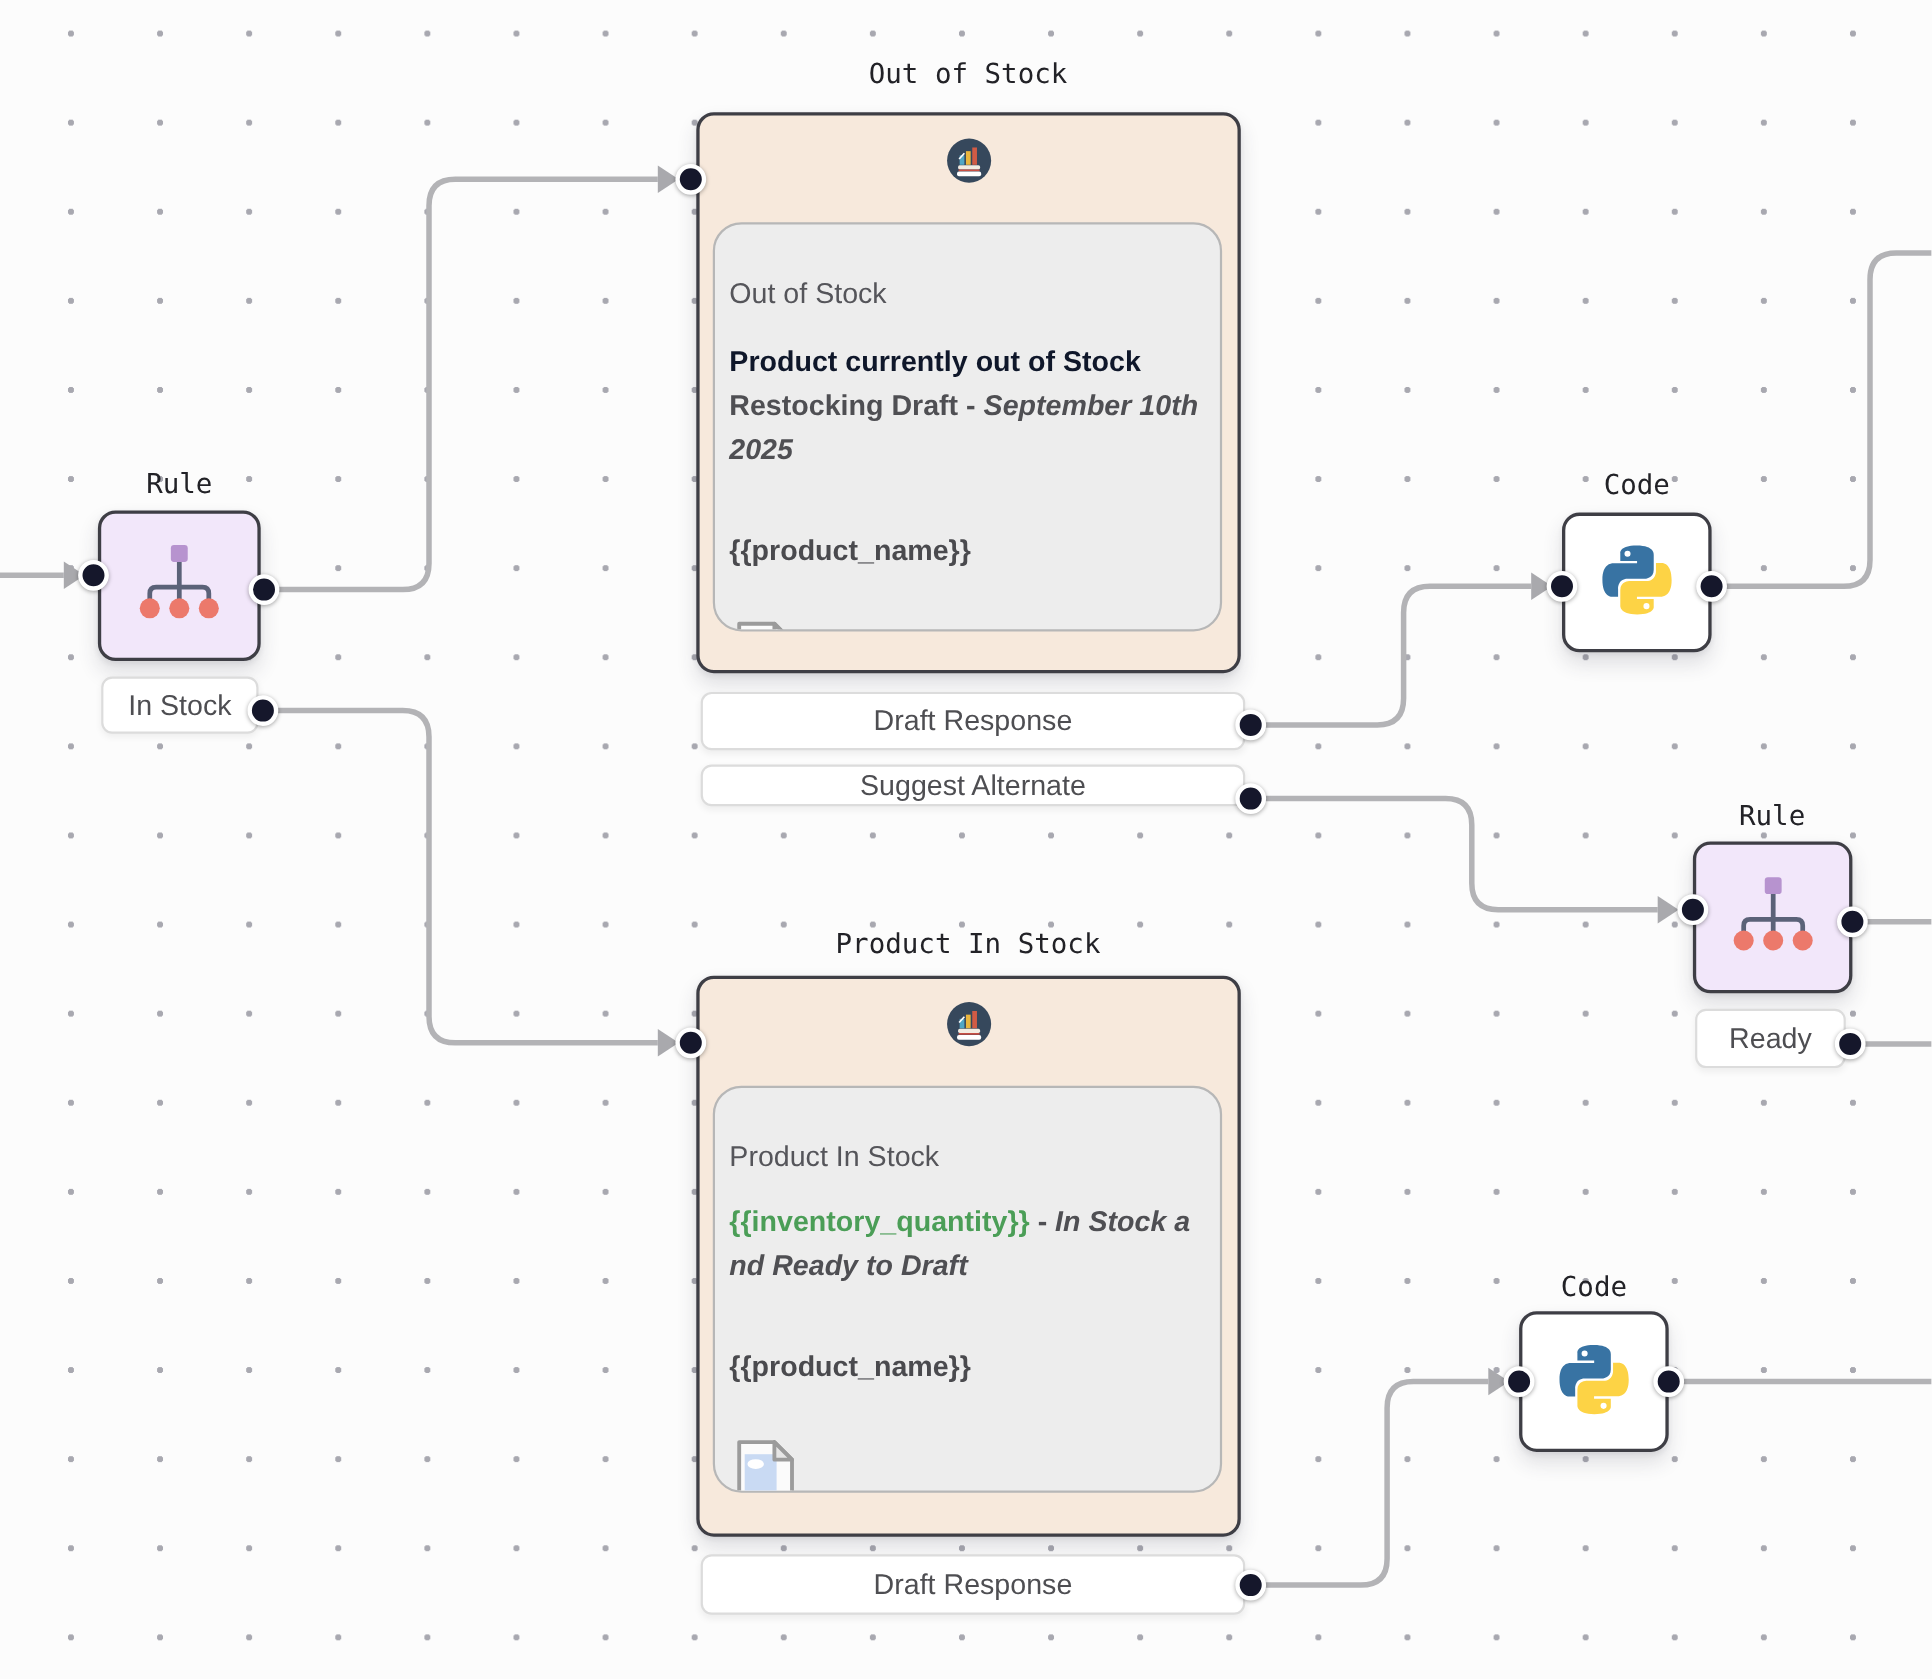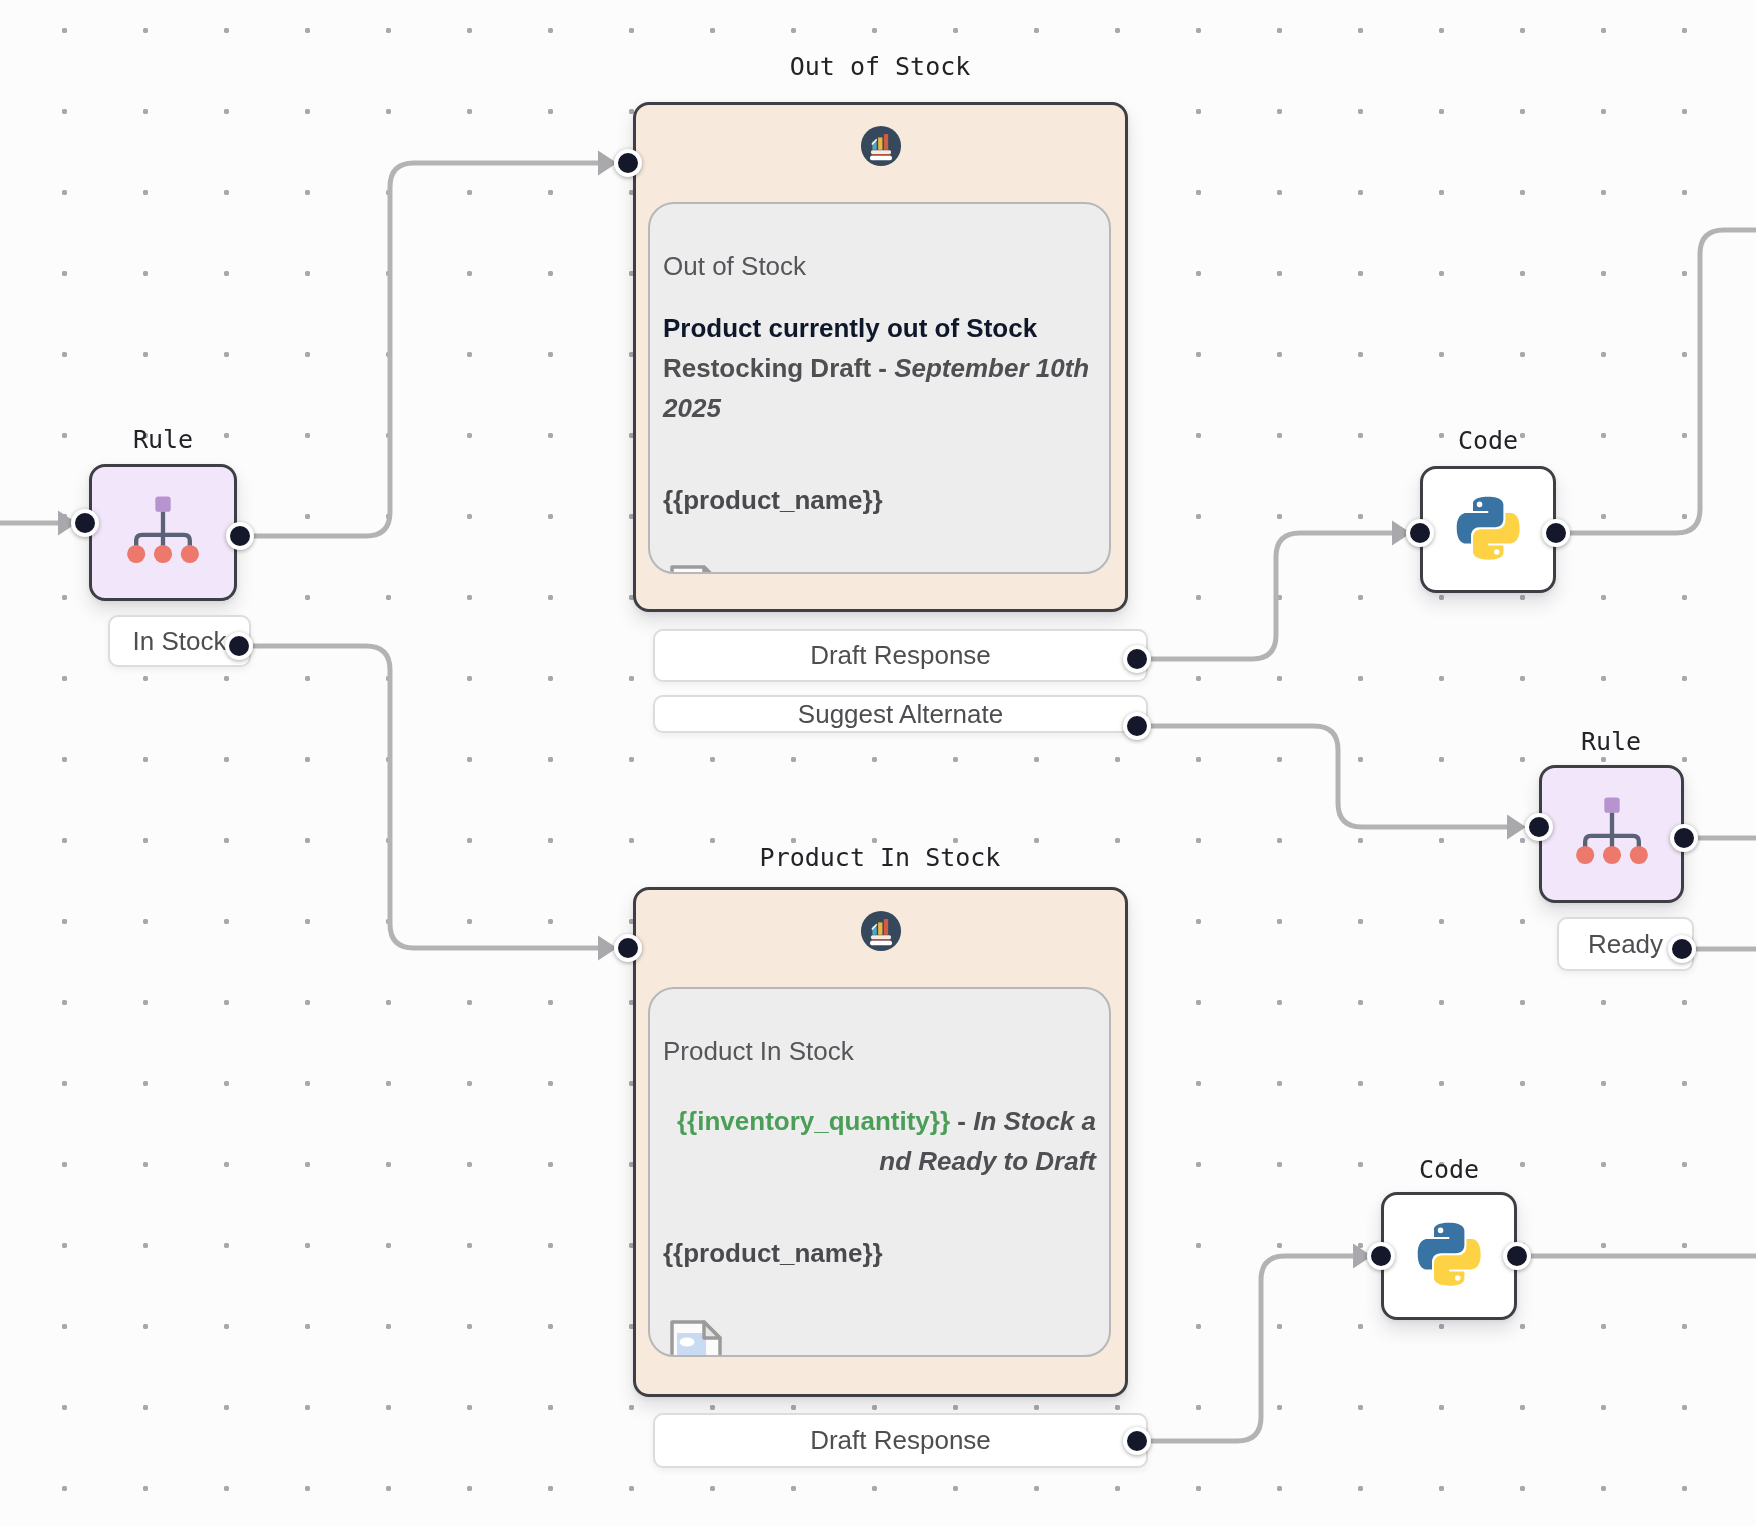--- a/index.html
+++ b/index.html
@@ -24,21 +24,21 @@
     font-family:"DejaVu Sans Mono","Liberation Mono",monospace;font-size:25px;color:#222227;
   }
   .port{
     position:absolute;width:20px;height:20px;border-radius:50%;background:#15172b;
     border:4px solid #fff;transform:translate(-50%,-50%);z-index:6;
     box-shadow:0 1px 4px rgba(0,0,0,.35);
   }
   .pill{
     position:absolute;box-sizing:border-box;background:#fff;border:2px solid #dcdcdc;border-radius:10px;
     display:flex;align-items:center;justify-content:center;z-index:3;
-    font-size:26px;color:#4e4e52;box-shadow:0 3px 7px rgba(0,0,0,.06);margin-left:16px;
+    font-size:26px;color:#4e4e52;box-shadow:0 3px 7px rgba(0,0,0,.06);
   }
   .svc-icon{position:absolute;left:50%;top:20px;transform:translateX(-50%);}
   .card{
     position:absolute;left:12px;top:97px;width:463px;height:372px;box-sizing:border-box;
     background:#ededed;border:2px solid #b7b7b7;border-radius:26px;overflow:hidden;
     padding:42px 13px 0 13px;font-size:26px;line-height:40px;color:#55555a;
   }
   .card .line{margin:0;}
   .card .alert{margin-top:22px;font-weight:bold;color:#0f172a;}
   .card .restock{font-weight:bold;color:#4f4f53;}
@@ -172,21 +172,21 @@
         <rect x="19" y="13" width="4.5" height="13" fill="#e9b63e"></rect>
         <rect x="25" y="9.5" width="4.5" height="16.5" fill="#d15b45"></rect>
         <path d="M12.5 20.5 L17.5 15" stroke="#fff" stroke-width="1.6"></path>
         <rect x="11.5" y="26.5" width="21" height="4" rx="1.6" fill="#f2ece1"></rect>
         <rect x="12" y="30.5" width="20" height="1.6" fill="#c94f43"></rect>
         <rect x="10.5" y="32.3" width="23" height="4.6" rx="1.9" fill="#ffffff"></rect>
       </svg>
     </span>
     <div class="card" style="height:370px;">
       <div class="line">Product In Stock</div>
-      <div class="line" style="margin-top:30px;text-align:right;"><span class="green">{{inventory_quantity}}</span><span class="bold"> - </span><span class="bold ital"><span>In Stock a</span><br><span>nd Ready to Draft</span></span></div>
+      <div class="line" style="margin-top:19px;"><span class="green">{{inventory_quantity}}</span><span class="bold"> - </span><span class="bold ital"><span>In Stock a</span><br><span>nd Ready to Draft</span></span></div>
       <div class="line varline">{{product_name}}</div>
       <div class="imgicon" style="margin-top:44px;">
         <svg width="66" height="66" viewBox="0 0 66 66">
           <path d="M9 5 H41 L57 21 V61 H9 Z" fill="#fbfbfb" stroke="#9b9b9b" stroke-width="3.5" stroke-linejoin="round"></path>
           <clipPath id="imgclip2">
               <rect x="14" y="16" width="29" height="41"></rect>
             </clipPath>
           <rect x="14" y="16" width="29" height="41" fill="#c9daf3"></rect>
           <g clip-path="url(#imgclip2)">
             <ellipse cx="24" cy="25" rx="7.5" ry="4.5" fill="#ffffff"></ellipse>

